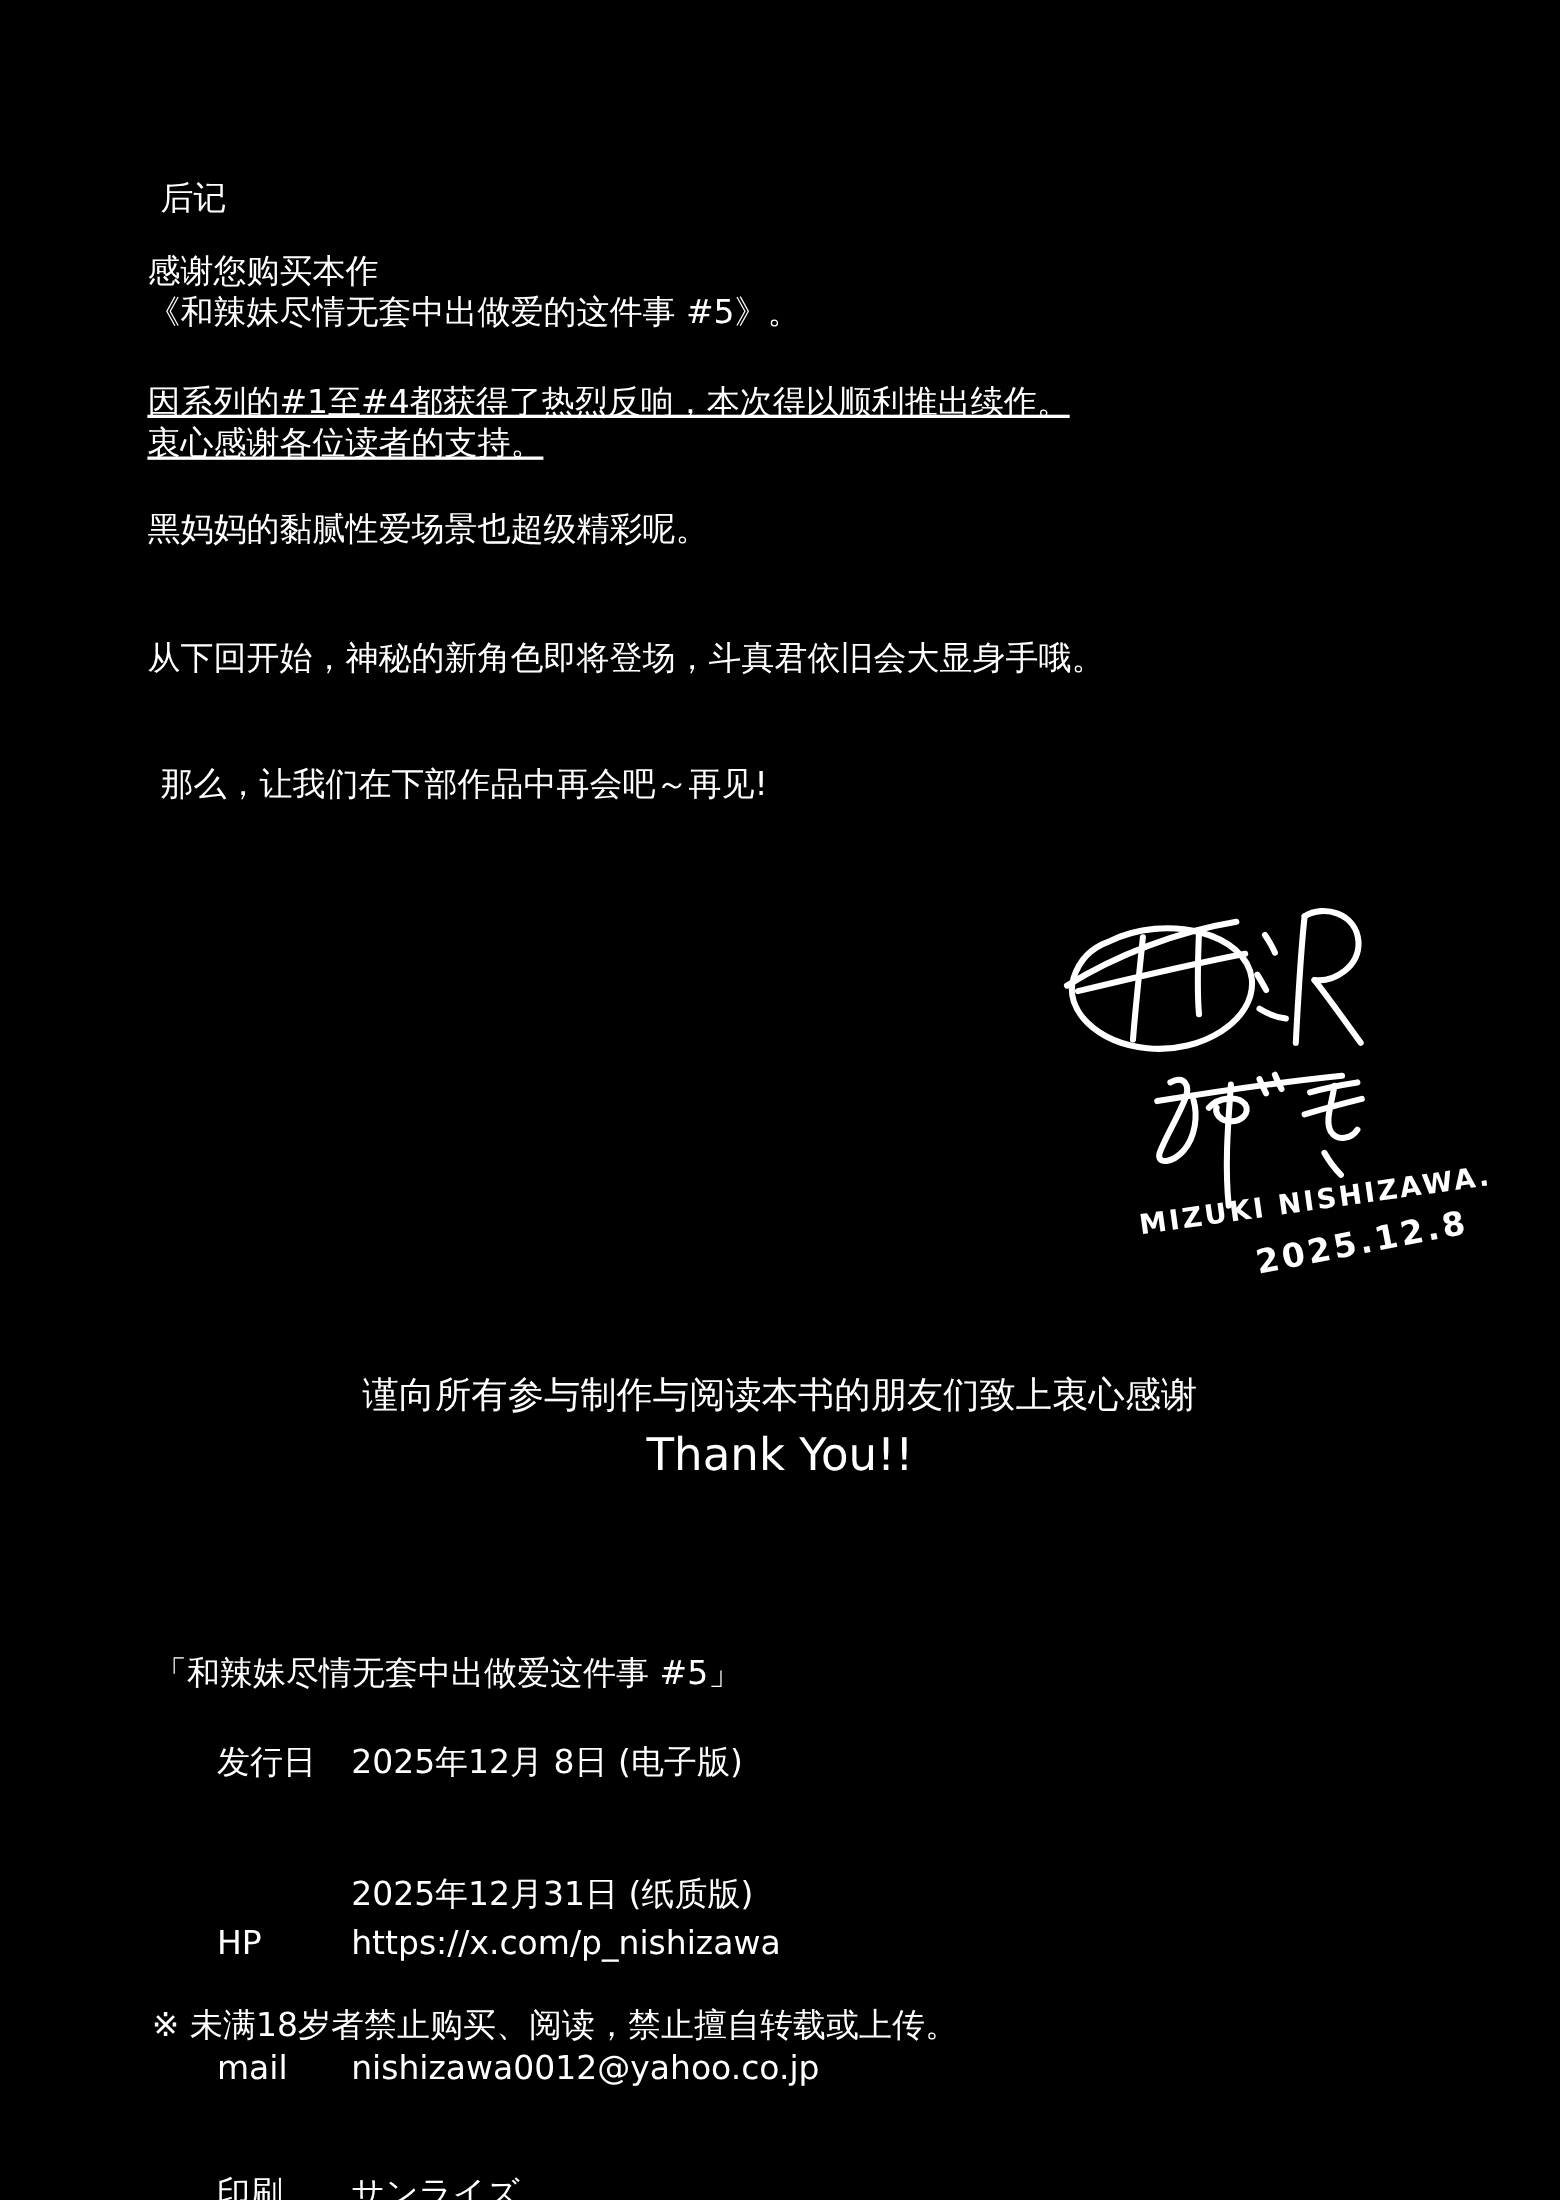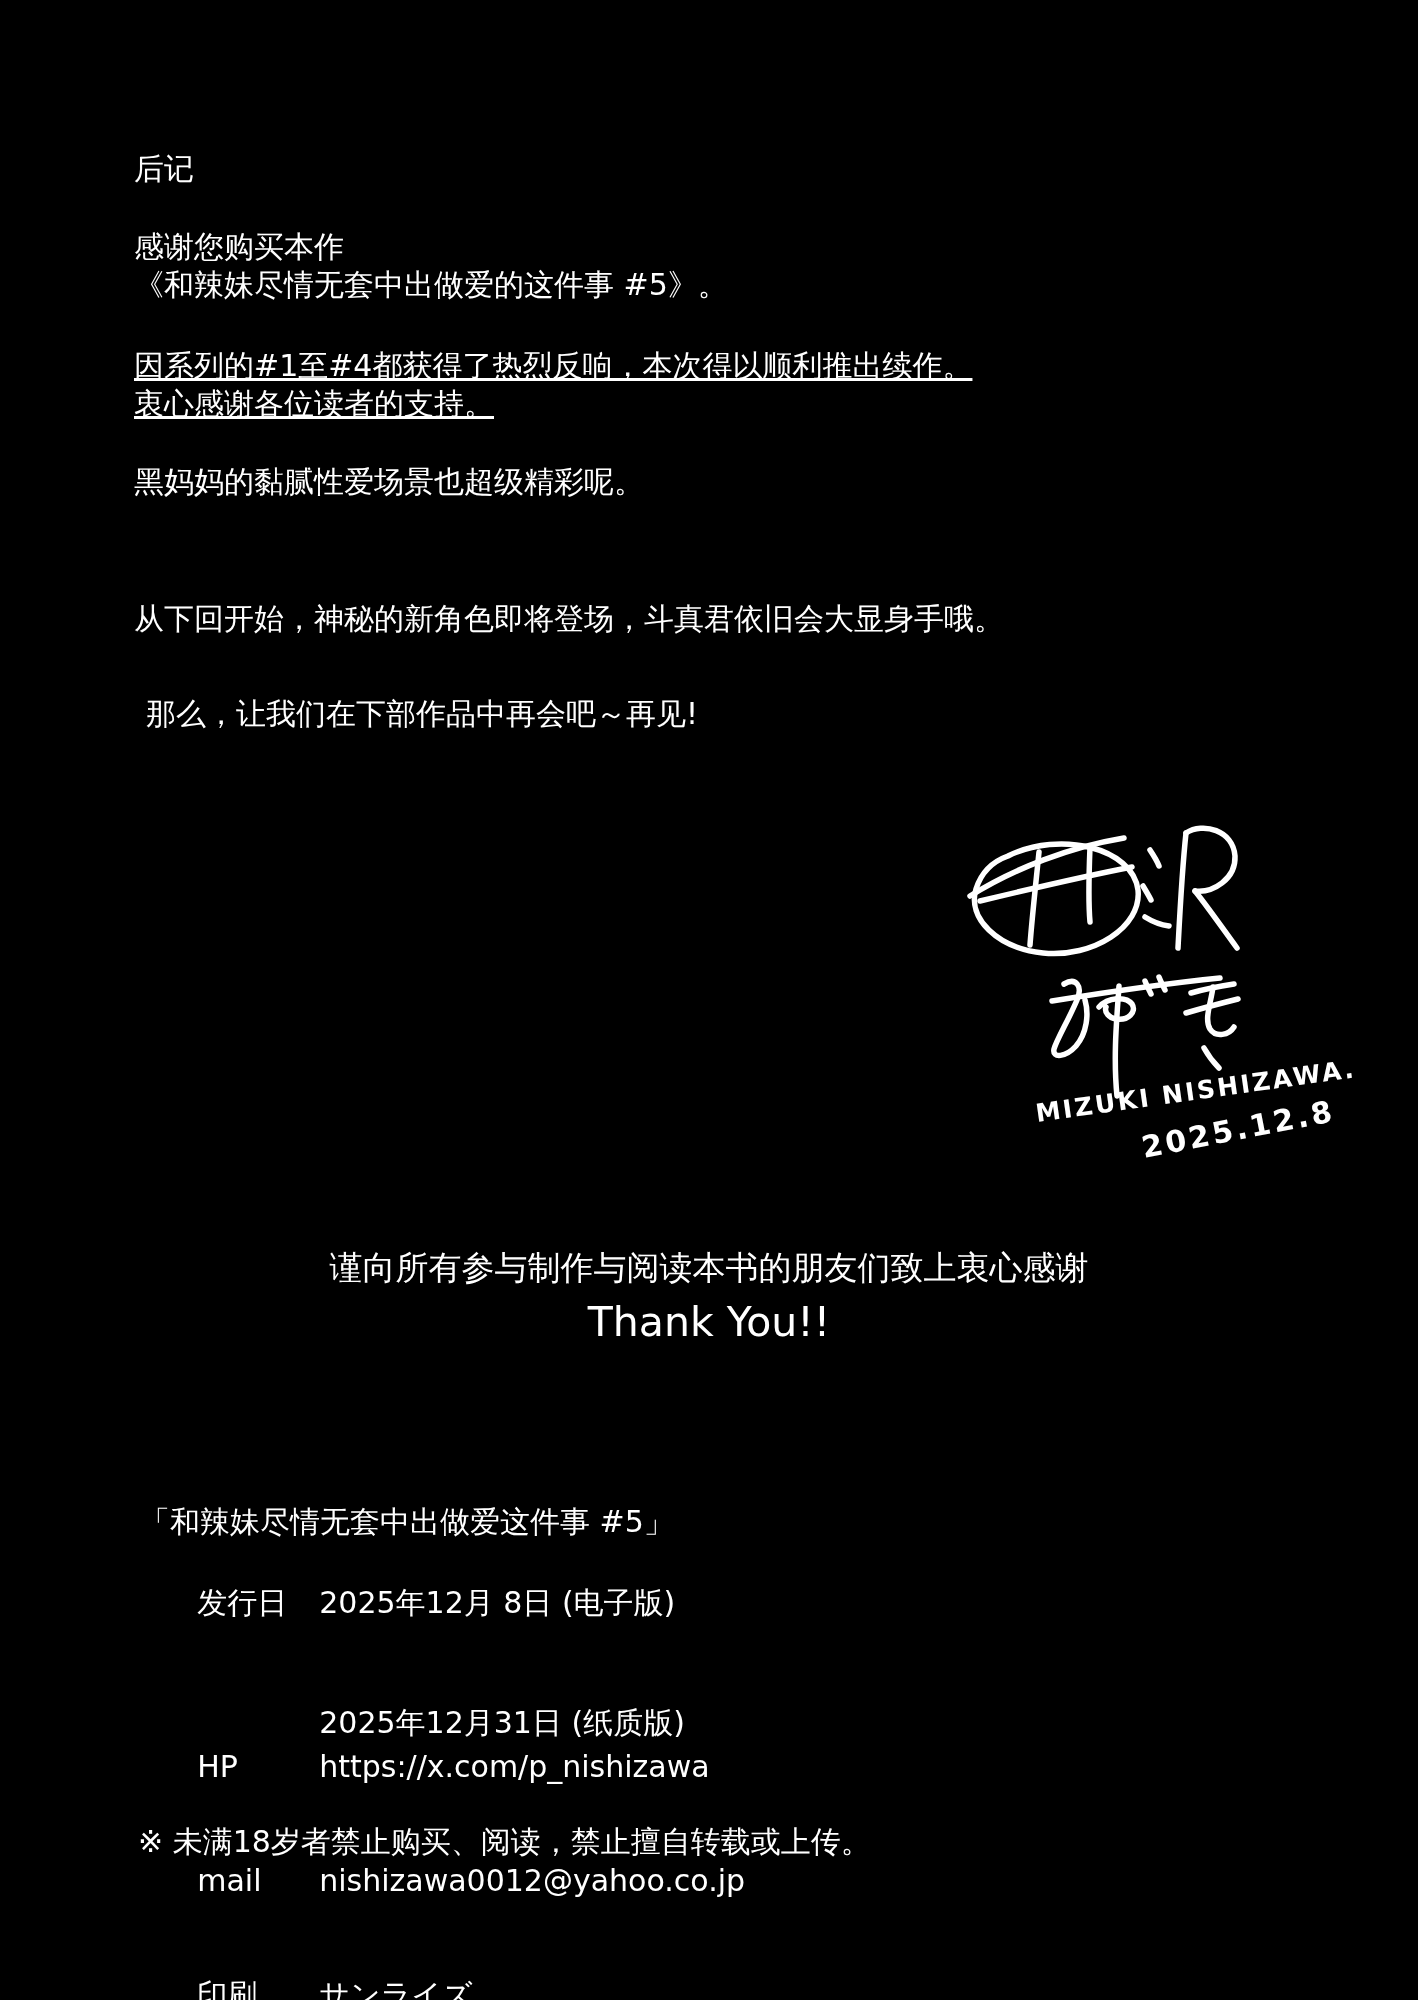--- a/index.html
+++ b/index.html
@@ -7,21 +7,21 @@
     position: relative;
     width: 1418px;
     height: 2000px;
     background: #000000;
     color: #ffffff;
     font-family: "DejaVu Sans", "Liberation Sans", sans-serif;
     overflow: hidden;
   }
   .abs { position: absolute; }
   .line { font-size: 30px; line-height: 38px; white-space: pre; }
-  .heading { font-size: 30px; line-height: 38px; margin: 0; font-weight: normal; }
+  .heading { font-size: 30px; line-height: 38px; margin: 12px; font-weight: normal; }
   .thanks-block { left: 0; right: 0; text-align: center; margin-top: 20px; }
   .thanks-cn { font-size: 33px; line-height: 44px; }
   .thanks-en { font-size: 41px; line-height: 52px; margin-top: 6px; }
   .colophon-row { line-height: 40px; font-size: 30px; white-space: pre; }
   .contact-row { line-height: 38px; font-size: 30px; white-space: pre; }
   .col-label { display: inline-block; width: 122px; }
   .sig-romaji {
     fill: #ffffff;
     font-family: "DejaVu Sans", "Liberation Sans", sans-serif;
     font-size: 25px;
@@ -50,21 +50,21 @@
 
   <div class="abs" style="left:134px; top:347px;text-decoration:underline;">
     <div class="line">因系列的#1至#4都获得了热烈反响，本次得以顺利推出续作。</div>
     <div class="line">衷心感谢各位读者的支持。</div>
   </div>
 
   <div class="abs" style="left:134px; top:463px;">
     <div class="line">黑妈妈的黏腻性爱场景也超级精彩呢。</div>
   </div>
 
-  <div class="abs" style="left:134px; top:600px;">
+  <div class="abs" style="left:134px; top:580px;">
     <div class="line">从下回开始，神秘的新角色即将登场，斗真君依旧会大显身手哦。</div>
   </div>
 
   <div class="abs" style="left:134px; top:695px;margin-left:12px;">
     <div class="line">那么，让我们在下部作品中再会吧～再见!</div>
   </div>
 
   <div class="abs" style="left:940px; top:800px; width:460px; height:460px;">
     <svg viewBox="0 0 460 460" width="460" height="460">
       <g stroke="#ffffff" stroke-width="5.5" fill="none" stroke-linecap="round" stroke-linejoin="round">

